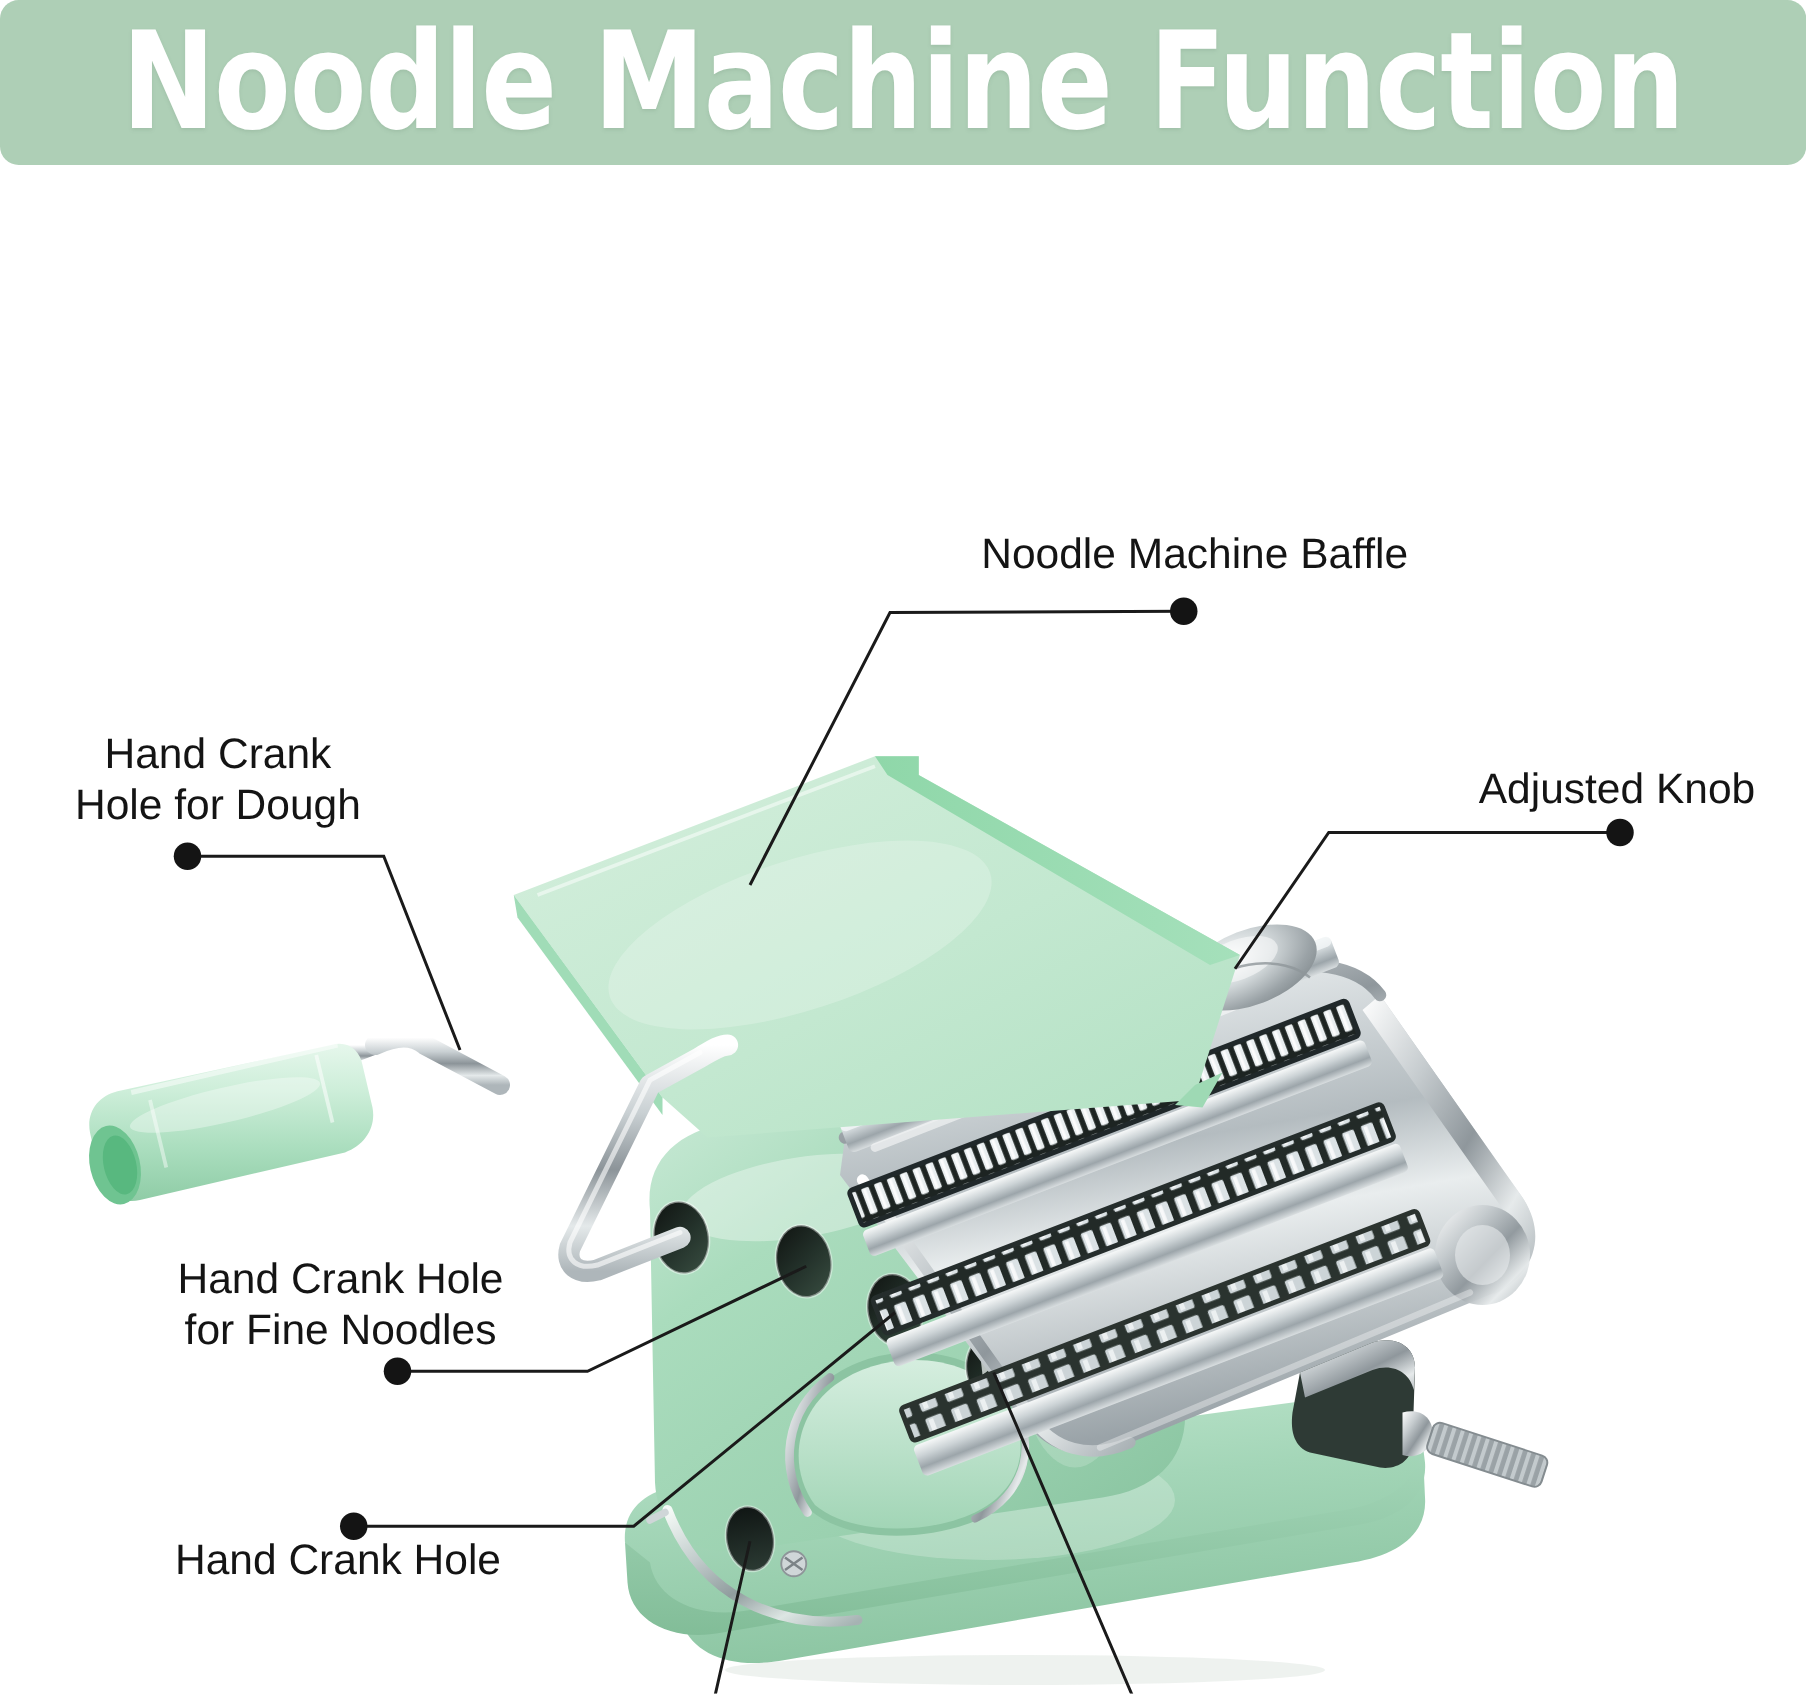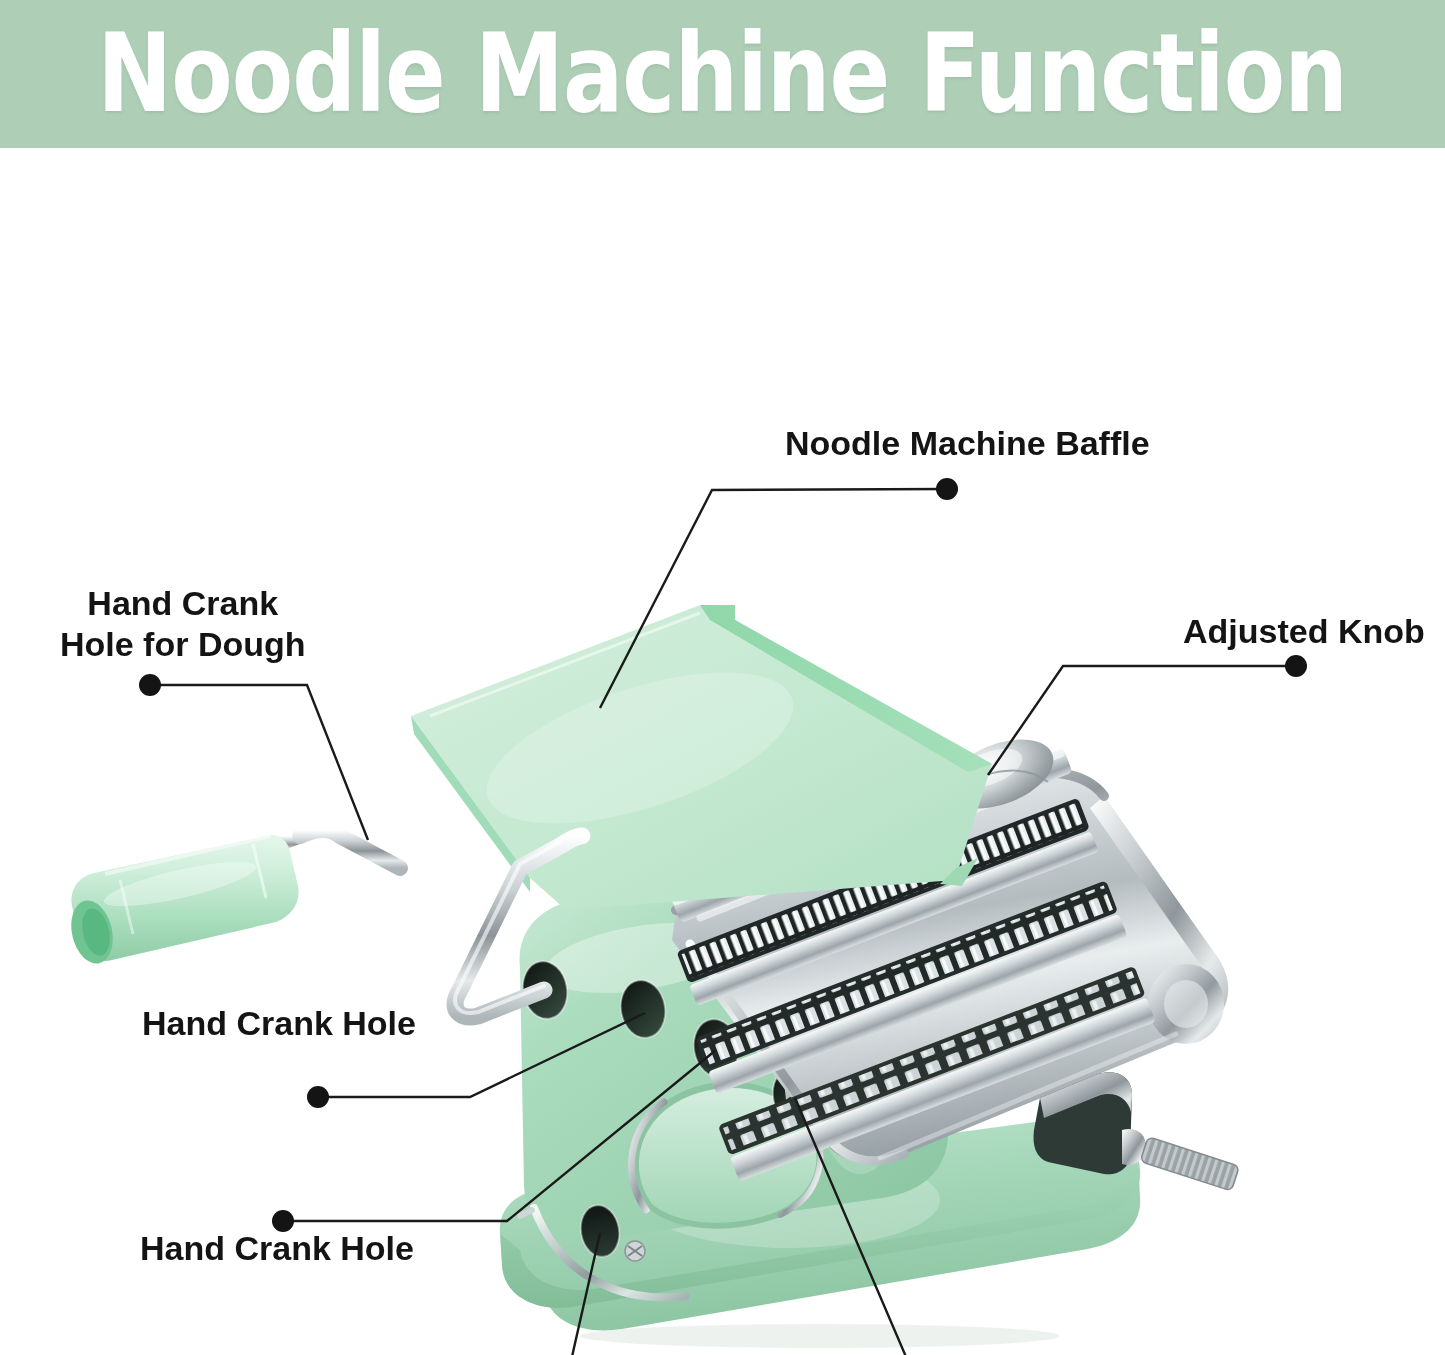--- a/index.html
+++ b/index.html
@@ -6,43 +6,43 @@
   html,body{margin:0;padding:0;background:#ffffff;}
   body{
     width:1445px;height:1355px;
     font-family:"Liberation Sans","DejaVu Sans",sans-serif;
     position:relative;overflow:hidden;
     -webkit-font-smoothing:antialiased;
   }
 
   
   #banner{
-    position:absolute;left:0;top:0;width:1445px;height:148px;
+    position:absolute;left:0;top:0;width:1445px;height:132px;
     background:#aecfb6;
-    display:flex;align-items:center;justify-content:center;
+    display:flex;align-items:center;justify-content:center;border-radius:15px;
   }
   #banner-title{
     color:#ffffff;
     font-family:"Liberation Sans Narrow","DejaVu Sans Condensed","Liberation Sans",sans-serif;
     font-weight:bold;
     font-size:108px;
     line-height:1;
     letter-spacing:-1px;
     transform:scaleX(0.92);
     white-space:nowrap;
     text-shadow:0 2px 3px rgba(120,150,128,.25);
     user-select:none;
   }
 
   
   #stage{
     position:absolute;left:0;top:168px;width:1445px;height:1187px;
     background:#ffffff;
   }
-  #artboard{position:absolute;left:0;top:0;width:1167px;height:1187px;font-weight:bold;}
+  #artboard{position:absolute;left:0;top:0;width:1167px;height:1187px;}
   #artboard svg{position:absolute;left:0;top:0;}
 
   
   .label{
     position:absolute;
     color:#141414;
     font-size:34px;
     line-height:1.22;
     white-space:nowrap;
     user-select:none;
@@ -409,20 +409,21 @@
       <span class="ln">Adjusted Knob</span>
     </div>
 
     <div class="label center" id="lbl-dough">
       <span class="ln">Hand Crank</span>
       <span class="ln">Hole for Dough</span>
     </div>
 
     <div class="label center" id="lbl-fine">
       <span class="ln">Hand Crank Hole</span>
+      <span class="ln">for Fine Noodles</span>
     </div>
 
     <div class="label center" id="lbl-fettuccine">
       <span class="ln">Hand Crank Hole</span>
     </div>
 
   </div>
 </div>
 
 </body></html>

